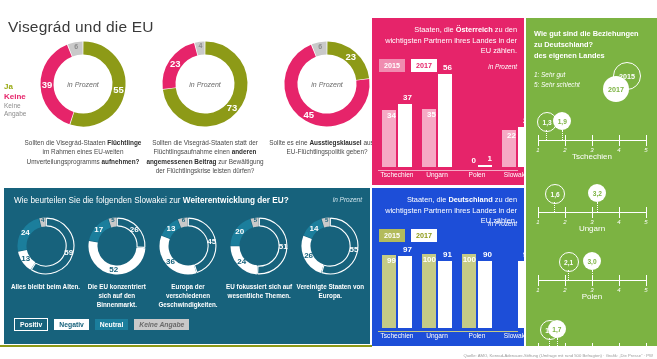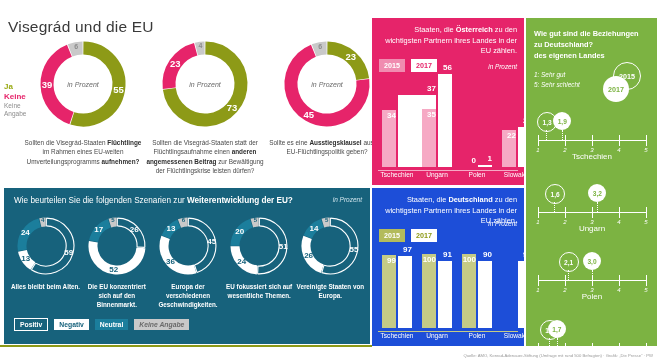--- a/index.html
+++ b/index.html
@@ -170,21 +170,21 @@
             <div class="dval" style="left: 62.8072px; top: 14.996px; width: 18px; text-align: center; color: rgb(255, 255, 255); font-size: 9.5px;">23</div>
             <div class="dval" style="left: 20.6745px; top: 72.9867px; width: 18px; text-align: center; color: rgb(255, 255, 255); font-size: 9.5px;">45</div>
             <div class="dval" style="left: 32.2543px; top: 6.63766px; width: 18px; text-align: center; color: rgb(140, 140, 140); font-size: 7px;">6</div>
           </div>
           <div class="caption"><span>Sollte es eine </span><b>Ausstiegsklausel</b><span> aus der EU-Flüchtlingspolitik geben?</span></div>
         </div>
       </div>
   </div>
 
   <div class="bluepanel">
-    <div class="bp-title"><span class="lite">Wie beurteilen Sie die folgenden Szenarien zur </span><span>Weiterentwicklung der EU?</span></div>
+    <div class="bp-title"><span class="lite">Wie beurteilen Sie die folgenden Slowakei zur </span><span>Weiterentwicklung der EU?</span></div>
     <div class="bp-inprozent">in Prozent</div>
     <div class="bp-row" id="blue-host">
         <div class="bp-item">
           <div class="bdonut"><svg width="64" height="64" viewBox="0 0 64 64">
               <path d="M 32.365199716440515 4.102390260685205 A 27.9 27.9 0 1 1 17.360061504784255 55.75041475124803" fill="none" stroke="#ffffff" stroke-width="1.1"></path>
               <path d="M 32.263100870984026 11.90172201576246 A 20.1 20.1 0 1 1 21.452947535704787 49.11051385304966" fill="none" stroke="#ffffff" stroke-width="1.1"></path>
               <line x1="32.365199716440515" y1="4.102390260685205" x2="32.263100870984026" y2="11.90172201576246" stroke="#ffffff" stroke-width="1.1"></line>
               <line x1="17.360061504784255" y1="55.75041475124803" x2="21.452947535704787" y2="49.11051385304966" stroke="#ffffff" stroke-width="1.1"></line>
               <path d="M 18.876012788672675 52.09380401210574 A 24 24 0 0 1 8.485991595887775 36.805352096500286" fill="none" stroke="#ffffff" stroke-width="9"></path>
               <path d="M 8.368259805861182 36.188180439847805 A 24 24 0 0 1 25.727673364273038 8.834121674869522" fill="none" stroke="#1b7e9c" stroke-width="9"></path>
@@ -254,21 +254,21 @@
     <div class="yrrow">
       <span class="yrchip yr15">2015</span>
       <span class="yrchip yr17">2017</span>
     </div>
     <div class="inproz" style="top:45px;">in Prozent</div>
     <div class="bars" id="pink-bars">
         <div class="bargrp" style="left: 4px;">
           <div class="bar b15" style="height: 56.6667px;">
             <span class="bl" style="color: rgb(255, 255, 255);">34</span>
           </div>
-          <div class="bar b17" style="height: 72px; padding-left: 24px;">
+          <div class="bar b17" style="height: 63px;">
             <span class="bl" style="color: rgb(255, 255, 255); top: -11px;">37</span>
           </div>
         </div>
         <div class="bargrp" style="left: 44px;">
           <div class="bar b15" style="height: 58.3333px;">
             <span class="bl" style="color: rgb(255, 255, 255);">35</span>
           </div>
           <div class="bar b17" style="height: 93.3333px;">
             <span class="bl" style="color: rgb(255, 255, 255); top: -11px;">56</span>
           </div>

